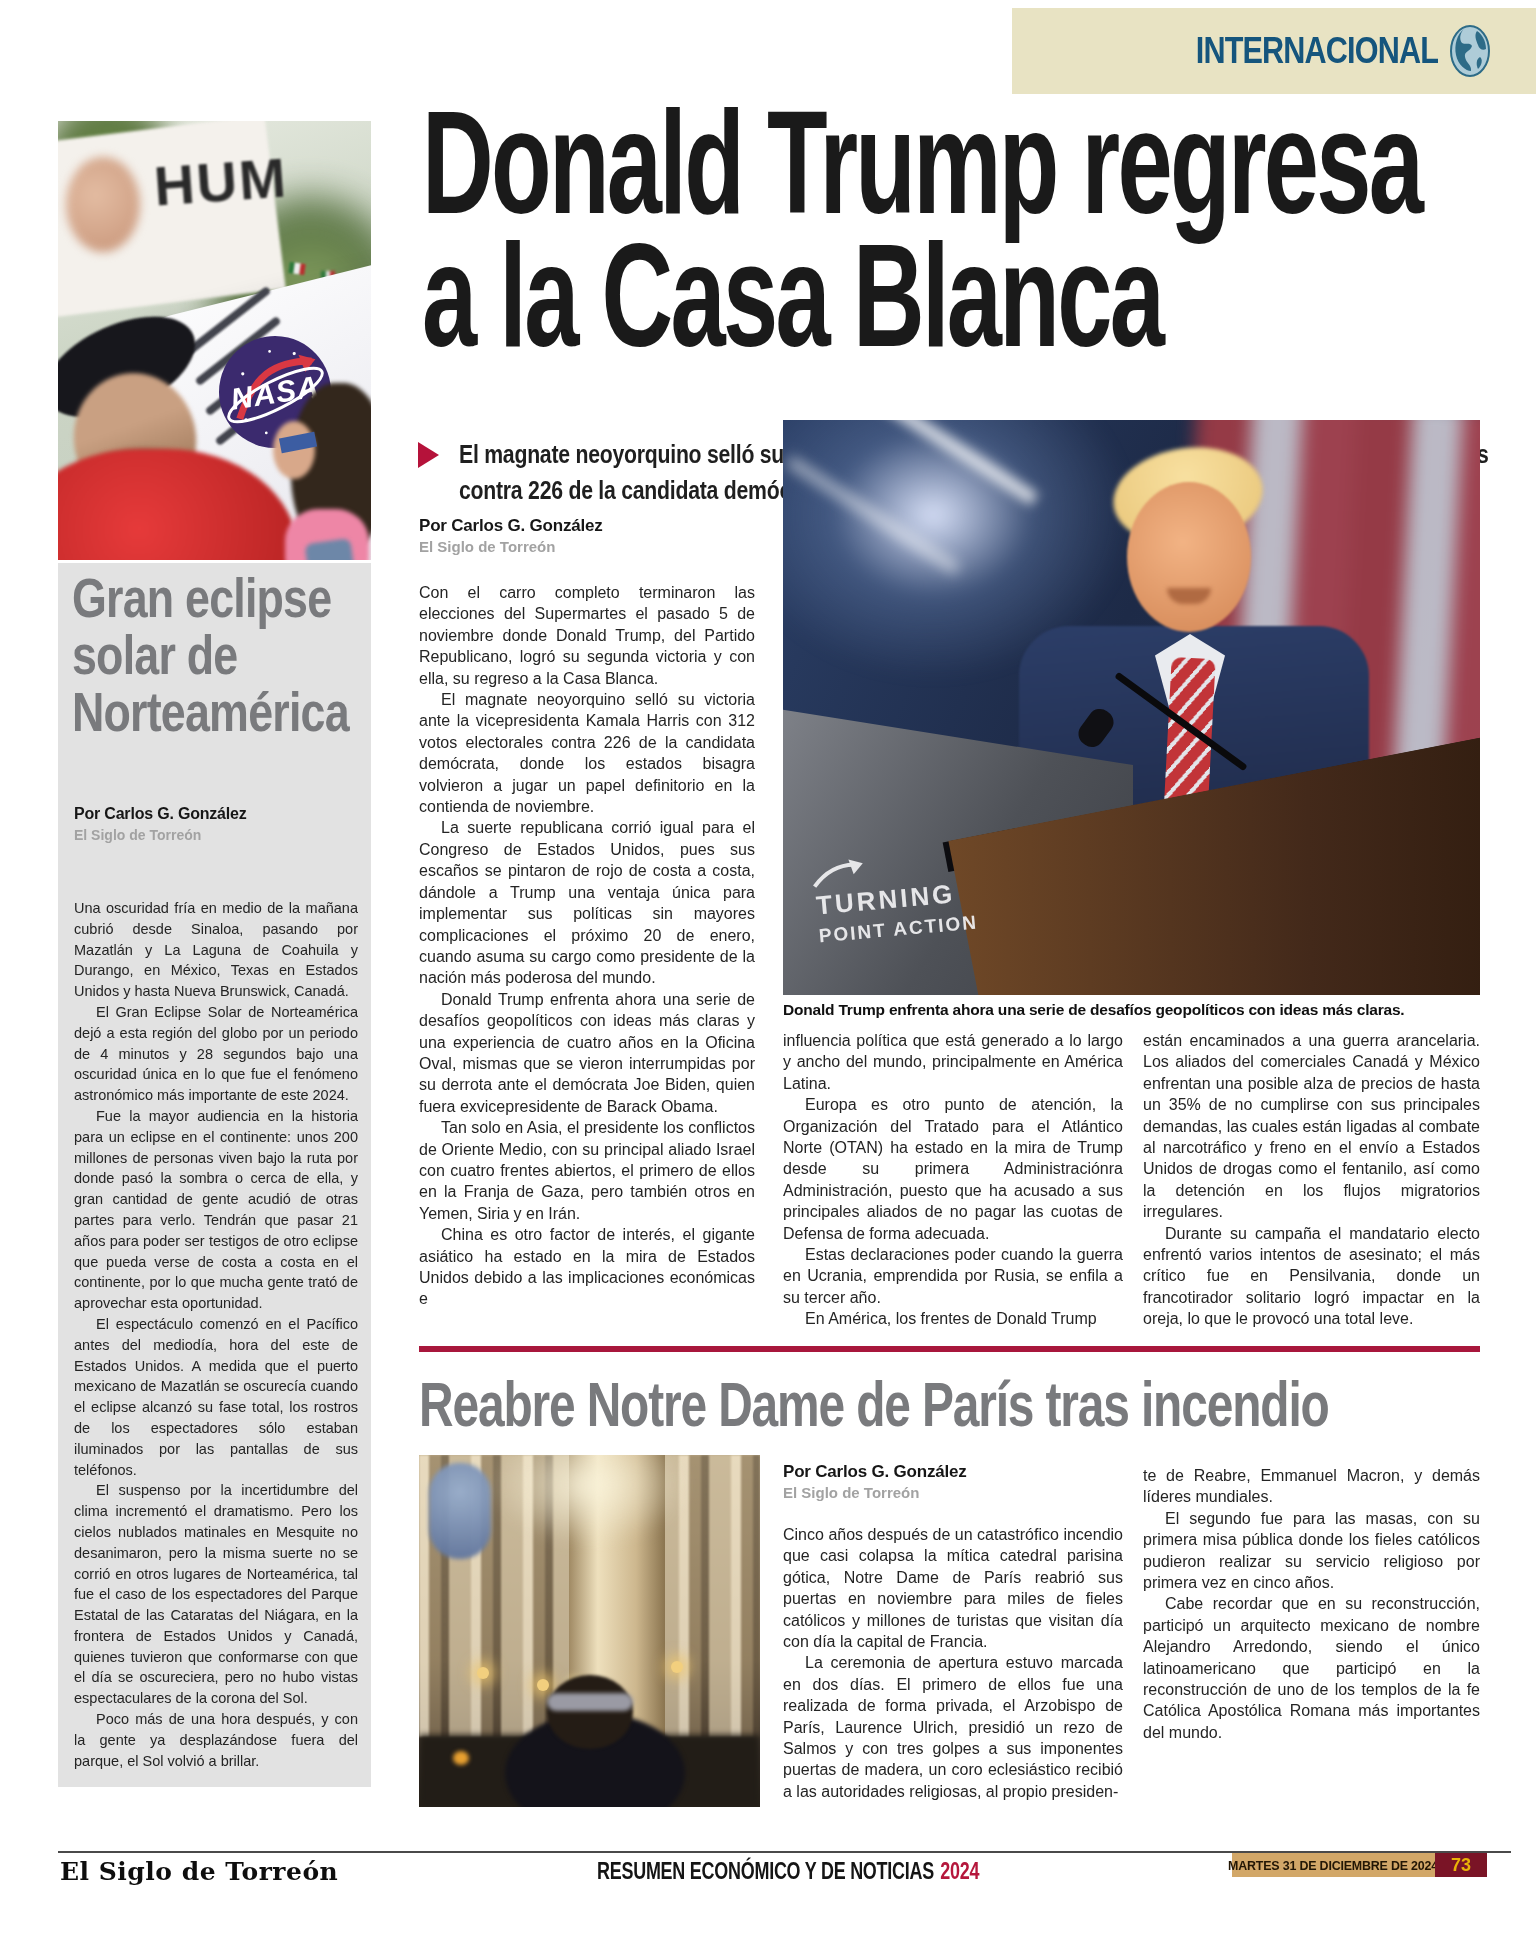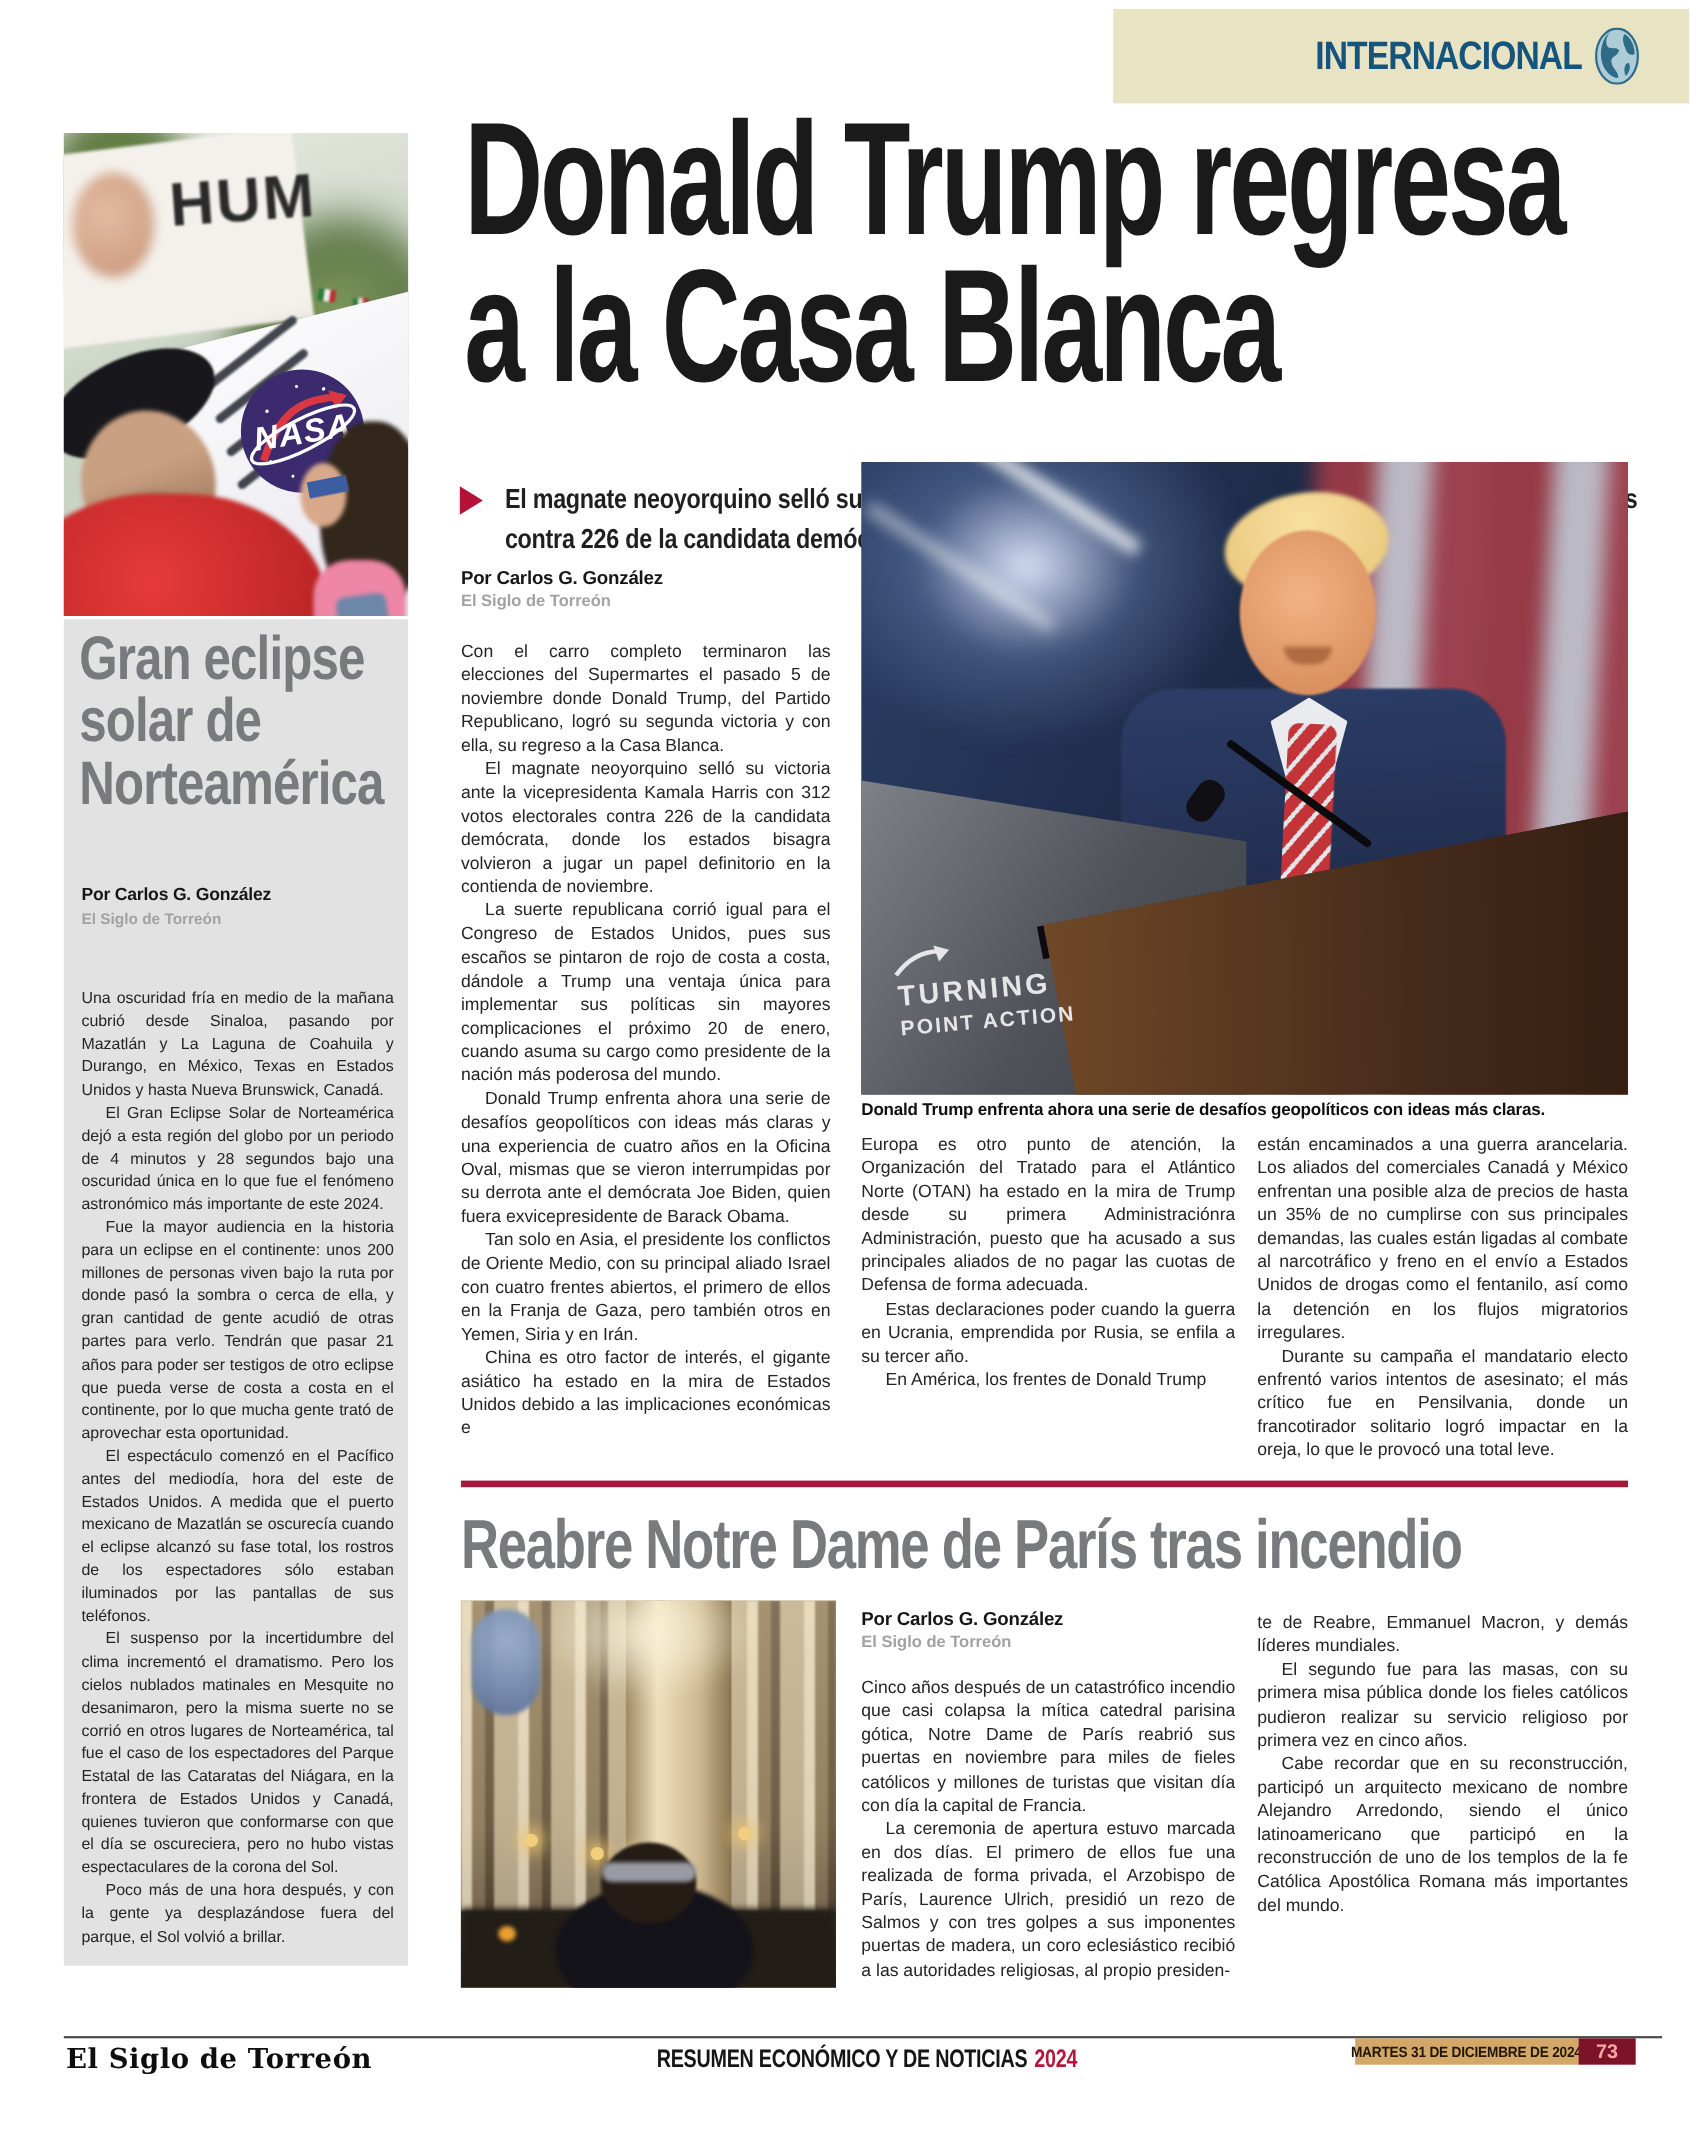--- a/index.html
+++ b/index.html
@@ -140,21 +140,21 @@
   .footlogo{position:absolute;left:60px;top:1857px;font-family:"DejaVu Serif",serif;font-weight:bold;
             font-size:25px;color:#0e0e0e;letter-spacing:.5px;}
   .resumen{position:absolute;left:597px;top:1858px;white-space:nowrap;transform:scaleX(.78);transform-origin:left top;
            font-size:23px;font-weight:bold;letter-spacing:-.3px;color:#151515;}
   .resumen .yr{color:#b5173c;margin-left:8px;}
   .datebox{position:absolute;left:1232px;top:1853px;width:203px;height:24px;background:#d2a768;
            display:flex;align-items:center;justify-content:center;}
   .datebox span{font-size:13.5px;font-weight:bold;color:#221604;transform:scaleX(.92);white-space:nowrap;letter-spacing:-.2px;}
   .pagebox{position:absolute;left:1435px;top:1853px;width:52px;height:24px;background:#7a1426;
            display:flex;align-items:center;justify-content:center;}
-  .pagebox span{font-size:18px;font-weight:bold;color:#fca5a5;}
+  .pagebox span{font-size:18px;font-weight:bold;color:#eab308;}
 </style>
 </head>
 <body>
 
 <div class="page">
 
   <div class="banner">
     <span class="sec">INTERNACIONAL</span>
     <svg width="40" height="52" viewBox="0 0 40 52">
       <ellipse cx="20" cy="26" rx="19" ry="25" fill="#aeccd8" stroke="#2d6b87" stroke-width="2"></ellipse>
@@ -208,20 +208,21 @@
         <path d="M4 26 C18 10 34 6 48 8" stroke="#f2f2f4" stroke-width="4" fill="none"></path>
         <path d="M40 2 L54 7 L44 17 Z" fill="#f2f2f4"></path>
       </svg>
       <span class="l1">TURNING</span>
       <span class="l2">POINT ACTION</span>
     </div>
   </div>
   <div class="caption">Donald Trump enfrenta ahora una serie de desafíos geopolíticos con ideas más claras.</div>
 
   <div class="abs bodytext" style="left:783px;top:1030px;width:340px;height:322px;overflow:hidden;">
+      <p>influencia política que está generado a lo largo y ancho del mundo, principalmente en América Latina.</p>
       <p>Europa es otro punto de atención, la Organización del Tratado para el Atlántico Norte (OTAN) ha estado en la mira de Trump desde su primera Administraciónra Administración, puesto que ha acusado a sus principales aliados de no pagar las cuotas de Defensa de forma adecuada.</p>
       <p>Estas declaraciones poder cuando la guerra en Ucrania, emprendida por Rusia, se enfila a su tercer año.</p>
       <p>En América, los frentes de Donald Trump</p>
     </div>
   <div class="abs bodytext" style="left:1143px;top:1030px;width:337px;height:322px;overflow:hidden;">
       <p>están encaminados a una guerra arancelaria. Los aliados del comerciales Canadá y México enfrentan una posible alza de precios de hasta un 35% de no cumplirse con sus principales demandas, las cuales están ligadas al combate al narcotráfico y freno en el envío a Estados Unidos de drogas como el fentanilo, así como la detención en los flujos migratorios irregulares.</p>
       <p>Durante su campaña el mandatario electo enfrentó varios intentos de asesinato; el más crítico fue en Pensilvania, donde un francotirador solitario logró impactar en la oreja, lo que le provocó una total leve.</p>
     </div>
 
   <div class="photo nasa-photo">

